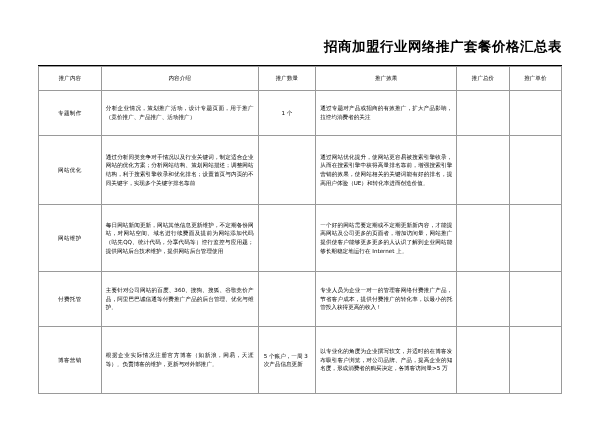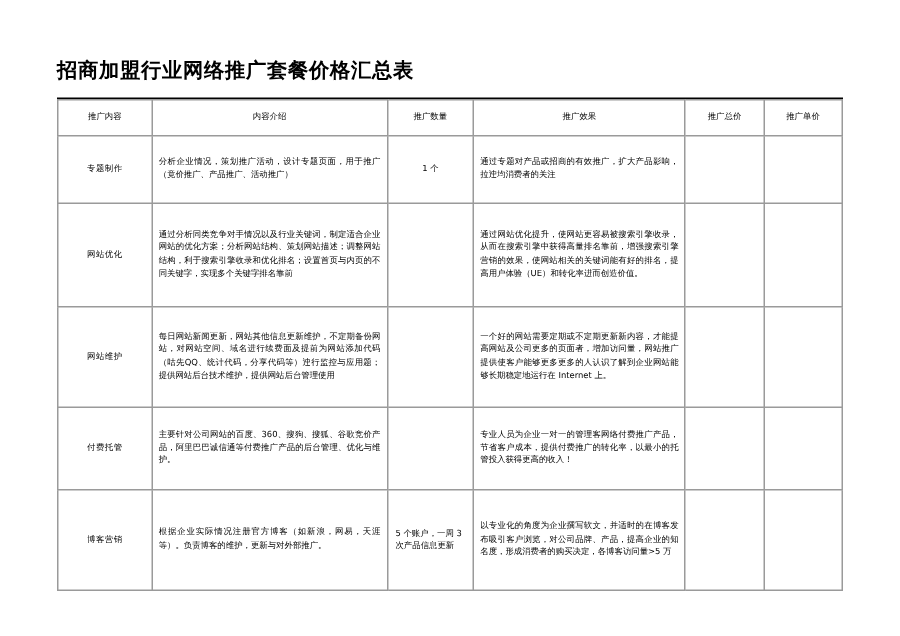--- a/index.html
+++ b/index.html
@@ -16,21 +16,21 @@
   }
   .page {
     position: relative;
     width: 600px;
     height: 424px;
     background: #ffffff;
     box-sizing: border-box;
     padding: 30px 38px 0 38px;
   }
   .doc-title {
-    text-align: left;
+    text-align: right;
     font-size: 13.5px;
     font-weight: bold;
     letter-spacing: 0.5px;
     padding: 8px 0 9px 0;
     border-bottom: 1px solid #000;
   }
   table.price-table {
     width: 100%;
     border-collapse: collapse;
     table-layout: fixed;

